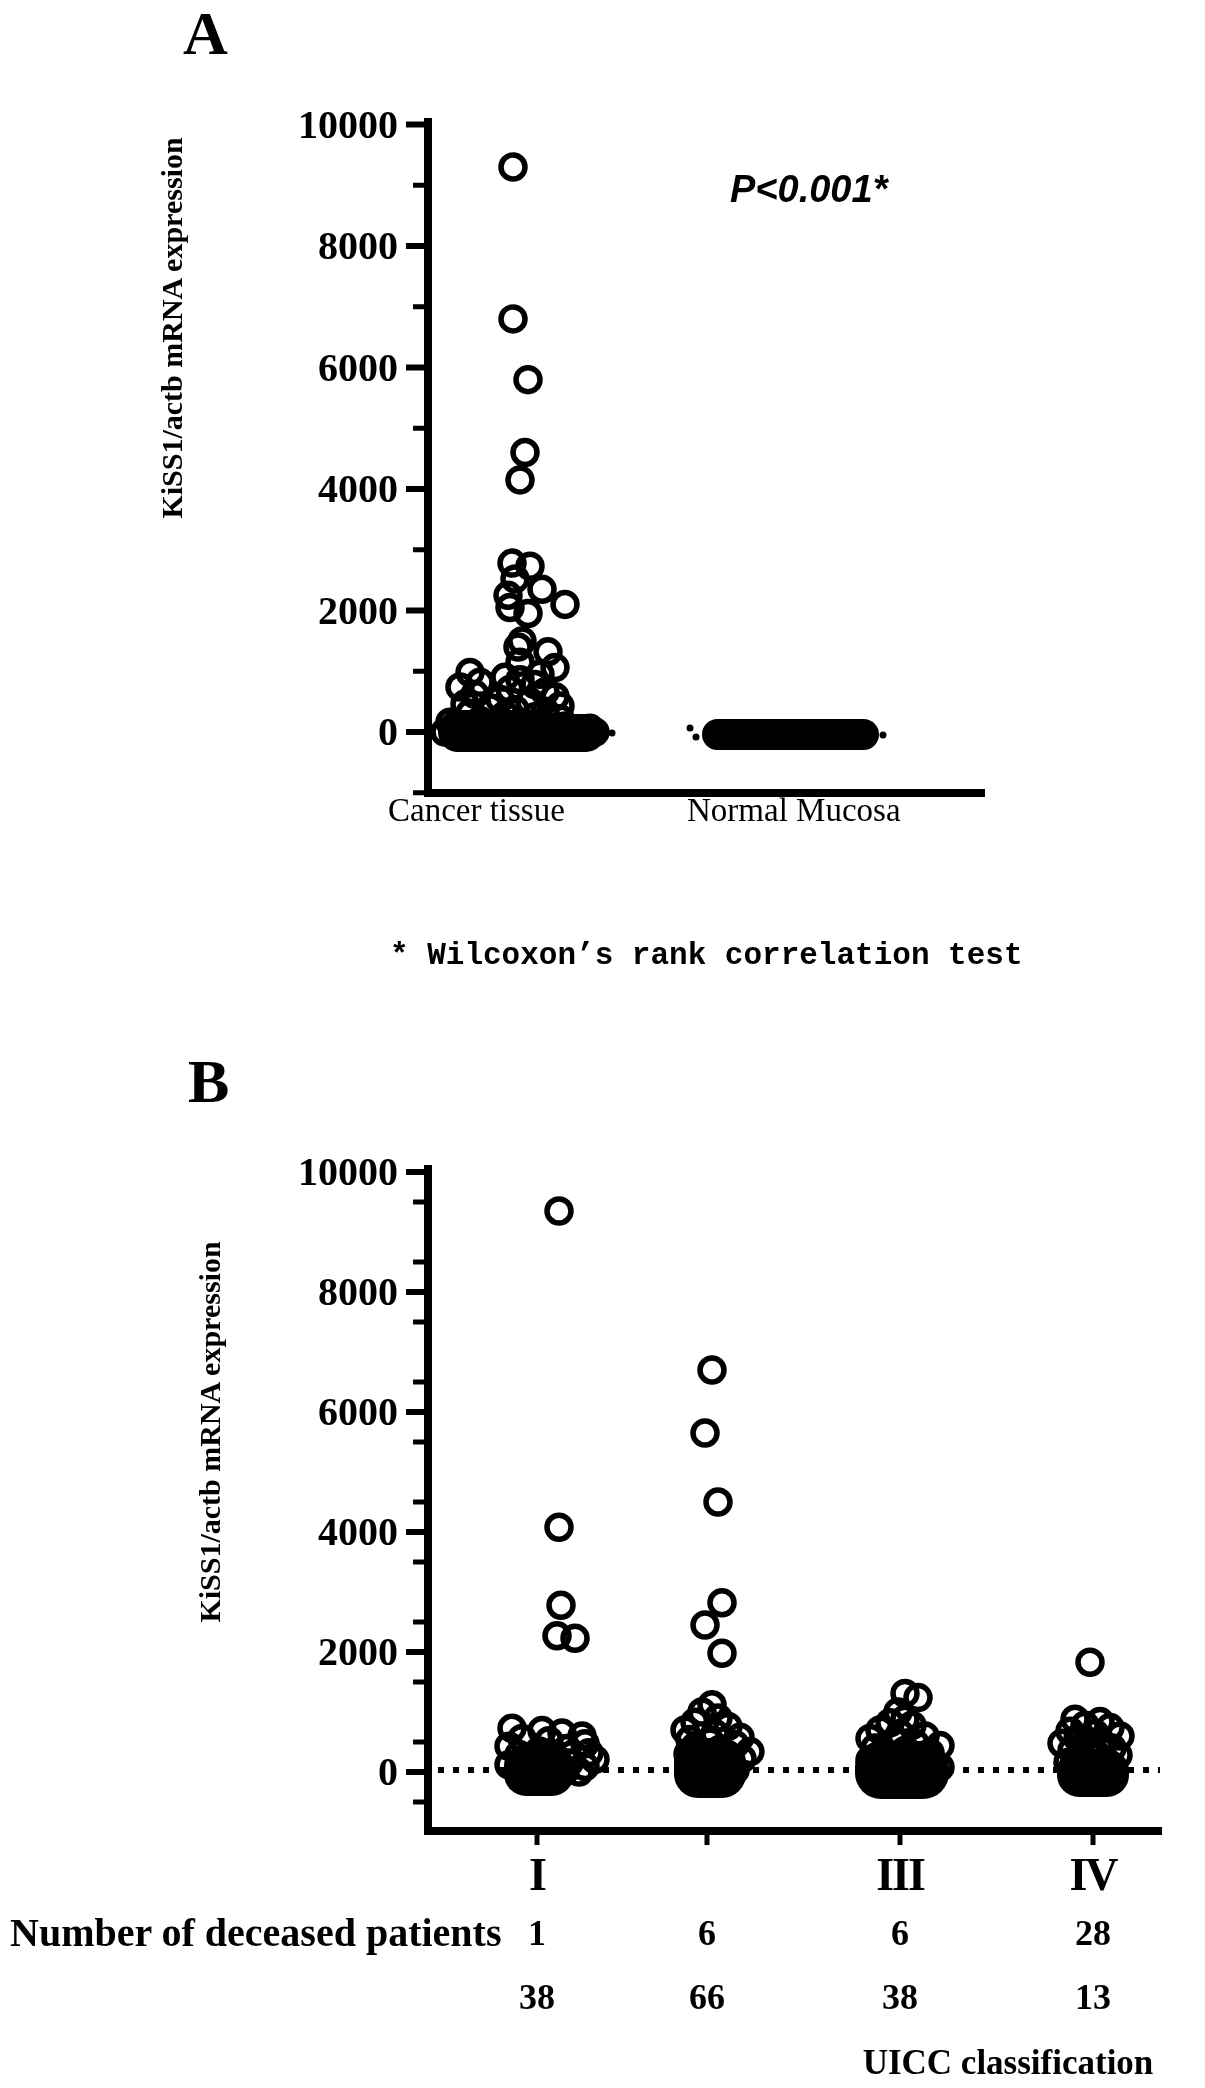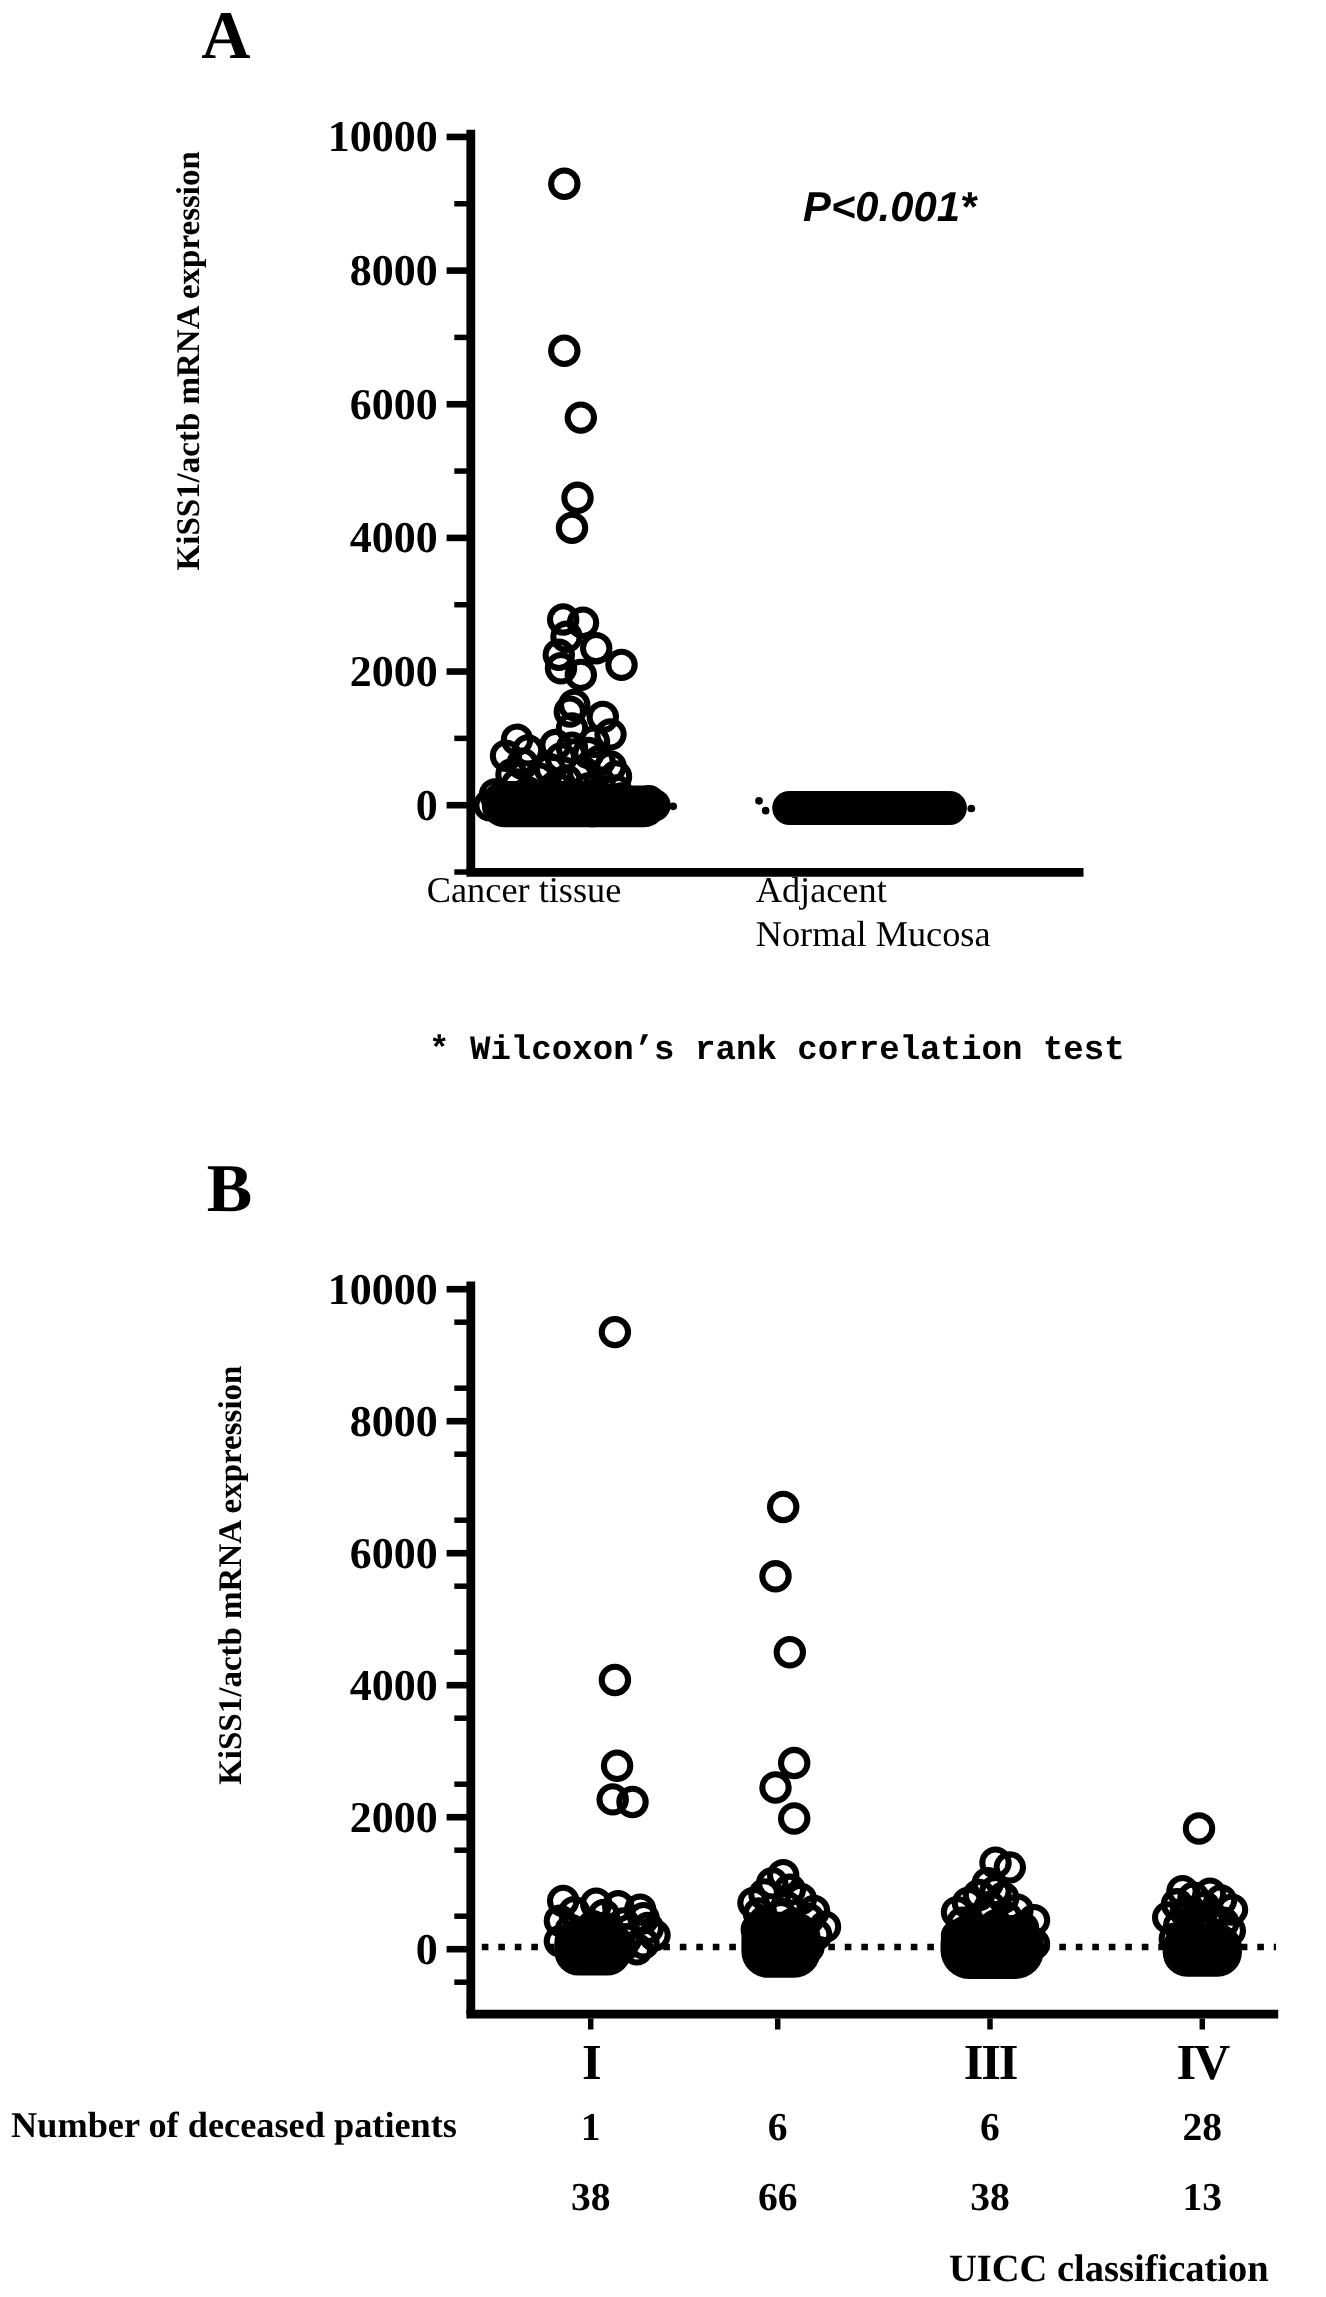--- a/index.html
+++ b/index.html
@@ -14,21 +14,21 @@
   #pa-ylab{left:-38px;top:308px;}
   #pb-ylab{left:0px;top:1412px;}
   .pvalue{position:absolute;left:730px;top:168px;width:220px;
           font-family:"Liberation Sans","DejaVu Sans",sans-serif;
           font-weight:bold;font-style:italic;font-size:38px;line-height:42px;}
   .glabel{position:absolute;top:790px;width:260px;text-align:left;
           font-weight:normal;font-size:33px;line-height:40px;white-space:nowrap;}
   #lbl-cancer{left:388px;}
   #lbl-adj{left:687px;}
   .footnote{position:absolute;left:390px;top:938px;font-weight:bold;font-size:31px;white-space:nowrap;font-family:Liberation Mono, monospace;}
-  .trow-label{position:absolute;left:10px;width:520px;font-weight:bold;font-size:33px;line-height:42px;white-space:nowrap;}
+  .trow-label{position:absolute;left:10px;width:520px;font-weight:bold;font-size:40px;line-height:42px;white-space:nowrap;}
   #row-deceased{top:1912px;}
   #row-survived{top:1976px;}
   .tcell{position:absolute;width:90px;text-align:center;font-weight:bold;font-size:36px;line-height:42px;}
   .numeral{position:absolute;width:90px;text-align:center;font-weight:bold;font-size:46px;line-height:50px;letter-spacing:-2px;}
   .uicc{position:absolute;left:838px;top:2043px;width:340px;text-align:center;
         font-weight:bold;font-size:35px;line-height:40px;white-space:nowrap;}
   .ticktext{font-family:"Liberation Serif","DejaVu Serif",serif;font-weight:bold;font-size:40px;}
 </style>
 </head>
 <body>
@@ -275,21 +275,20 @@
       <line x1="707" y1="1835" x2="707" y2="1845" stroke="#000000" stroke-width="5"></line>
       <line x1="900" y1="1835" x2="900" y2="1845" stroke="#000000" stroke-width="5"></line>
       <line x1="1093" y1="1835" x2="1093" y2="1845" stroke="#000000" stroke-width="5"></line>
     </svg>
 
   <div class="panel-letter" id="pa-letter">A</div>
   <div class="vlabel" id="pa-ylab">KiSS1/actb mRNA expression</div>
   <div class="pvalue">P&lt;0.001*</div>
   <div class="glabel" id="lbl-cancer">Cancer tissue</div>
   <div class="glabel" id="lbl-adj">
-    <div>Adjacent</div>
     <div>Normal Mucosa</div>
   </div>
   <div class="footnote">* Wilcoxon’s rank correlation test</div>
 
   <div class="panel-letter" id="pb-letter">B</div>
   <div class="vlabel" id="pb-ylab">KiSS1/actb mRNA expression</div>
   <div class="trow-label" id="row-deceased">Number of deceased patients</div>
   <div class="uicc">UICC classification</div>
 <div class="numeral" style="left: 492px; top: 1850px;">I</div>
     <div class="numeral" style="left: 662px; top: 1742px;">II</div>

